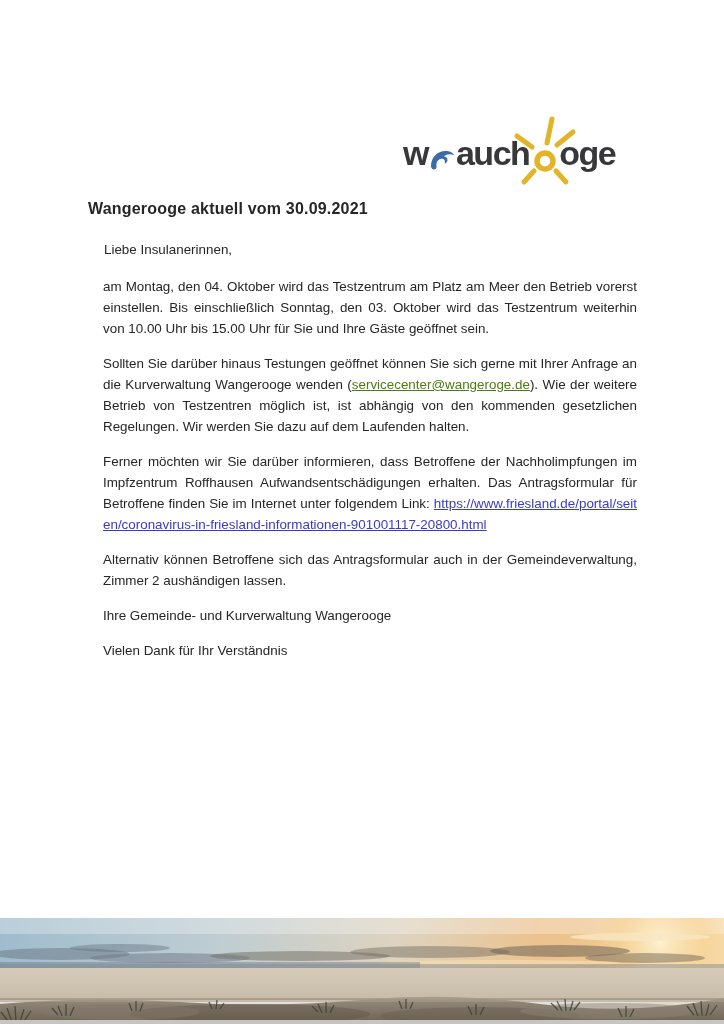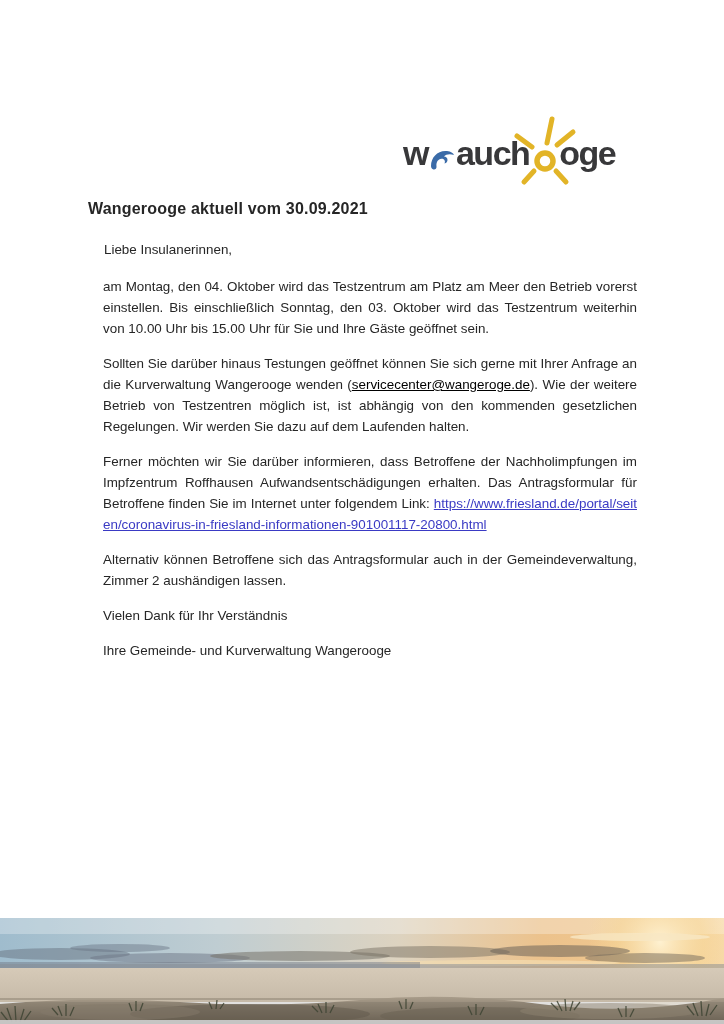--- a/index.html
+++ b/index.html
@@ -76,29 +76,29 @@
     <span class="seg">oge</span>
   </div>
 
   <div class="content">
     <h1 class="doc-title">Wangerooge aktuell vom 30.09.2021</h1>
 
     <p class="greet">Liebe Insulanerinnen,</p>
 
     <p>am Montag, den 04. Oktober wird das Testzentrum am Platz am Meer den Betrieb vorerst einstellen. Bis einschließlich Sonntag, den 03. Oktober wird das Testzentrum weiterhin von 10.00 Uhr bis 15.00 Uhr für Sie und Ihre Gäste geöffnet sein.</p>
 
-    <p><span>Sollten Sie darüber hinaus Testungen geöffnet können Sie sich gerne mit Ihrer Anfrage an die Kurverwaltung Wangerooge wenden (</span><a class="link" style="color: #000000;">servicecenter@wangeroge.de</a><span>). Wie der weitere Betrieb von Testzentren möglich ist, ist abhängig von den kommenden gesetzlichen Regelungen. Wir werden Sie dazu auf dem Laufenden halten.</span></p>
+    <p><span>Sollten Sie darüber hinaus Testungen geöffnet können Sie sich gerne mit Ihrer Anfrage an die Kurverwaltung Wangerooge wenden (</span><a class="link" style="color: #4d7c0f;">servicecenter@wangeroge.de</a><span>). Wie der weitere Betrieb von Testzentren möglich ist, ist abhängig von den kommenden gesetzlichen Regelungen. Wir werden Sie dazu auf dem Laufenden halten.</span></p>
 
     <p><span>Ferner möchten wir Sie darüber informieren, dass Betroffene der Nachholimpfungen im Impfzentrum Roffhausen Aufwandsentschädigungen erhalten. Das Antragsformular für Betroffene finden Sie im Internet unter folgendem Link: </span><a class="link" style="color: rgb(58, 58, 196);">https://www.friesland.de/portal/seiten/coronavirus-in-friesland-informationen-901001117-20800.html</a></p>
 
     <p>Alternativ können Betroffene sich das Antragsformular auch in der Gemeindeverwaltung, Zimmer 2 aushändigen lassen.</p>
 
+    <p class="no-justify">Ihre Gemeinde- und Kurverwaltung Wangerooge</p>
+
     <p class="no-justify">Vielen Dank für Ihr Verständnis</p>
-
-    <p class="no-justify">Ihre Gemeinde- und Kurverwaltung Wangerooge</p>
   </div>
 
   <div class="footer-photo">
     <svg width="724" height="106" viewBox="0 0 724 106" preserveAspectRatio="none">
       <defs>
         <linearGradient id="gSky" x1="0" y1="0" x2="1" y2="0">
           <stop offset="0" stop-color="#9fbccd"></stop>
           <stop offset="0.3" stop-color="#bfcdd2"></stop>
           <stop offset="0.55" stop-color="#ddd3c0"></stop>
           <stop offset="0.75" stop-color="#ecc28c"></stop>

